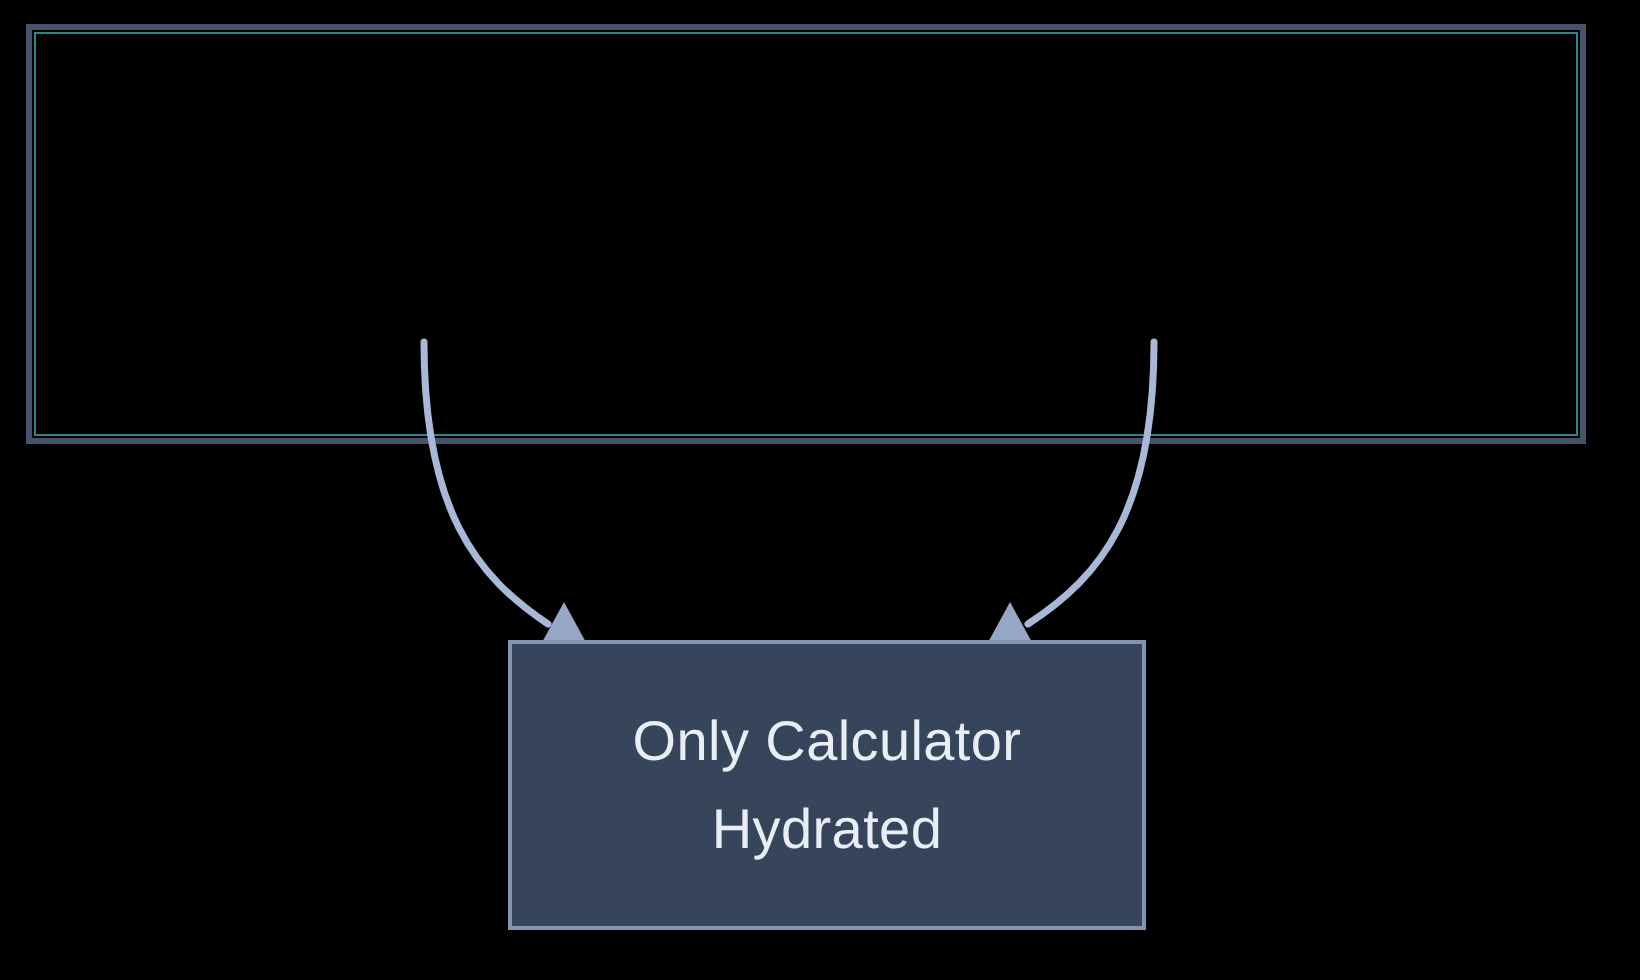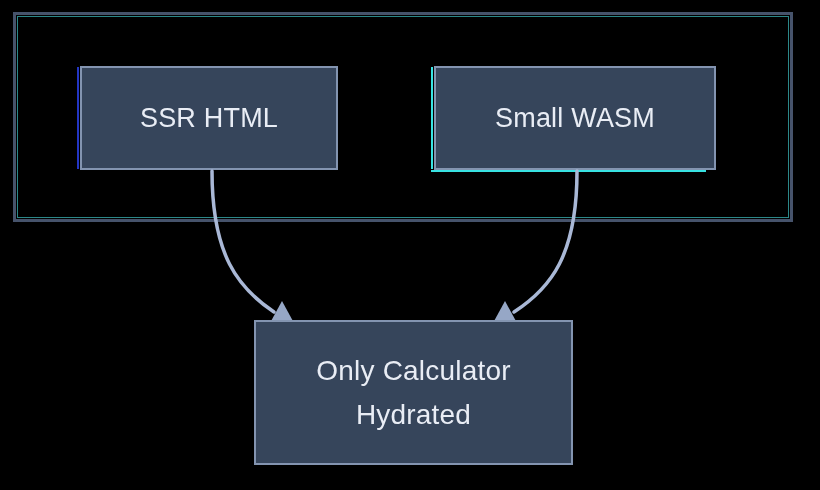--- a/index.html
+++ b/index.html
@@ -52,30 +52,21 @@
 </style>
 </head>
 <body>
 
 <div class="stage">
 
   <div class="frame">
     <div class="frame-inner"></div>
   </div>
 
-  <div class="node" id="node-ssr">
-    <div class="accent-left"></div>
-    <span>SSR HTML</span>
-  </div>
 
-  <div class="node" id="node-wasm">
-    <div class="accent-left"></div>
-    <div class="accent-bottom"></div>
-    <span>Small WASM</span>
-  </div>
 
   <svg class="connectors" viewBox="0 0 820 490" xmlns="http://www.w3.org/2000/svg">
     <path d="M 212 171 C 212 255, 238 288, 274 312" fill="none" stroke-width="3.5" stroke-linecap="round" stroke="#a9b8d6"></path>
     <polygon points="282,301 270,323 294,323" fill="#96a7c6"></polygon>
     <path d="M 577 171 C 577 255, 551 288, 514 312" fill="none" stroke-width="3.5" stroke-linecap="round" stroke="#a9b8d6"></path>
     <polygon points="505,301 493,323 517,323" fill="#96a7c6"></polygon>
   </svg>
 
   <div class="node" id="node-hydrated">
     <span>Only Calculator Hydrated</span>

